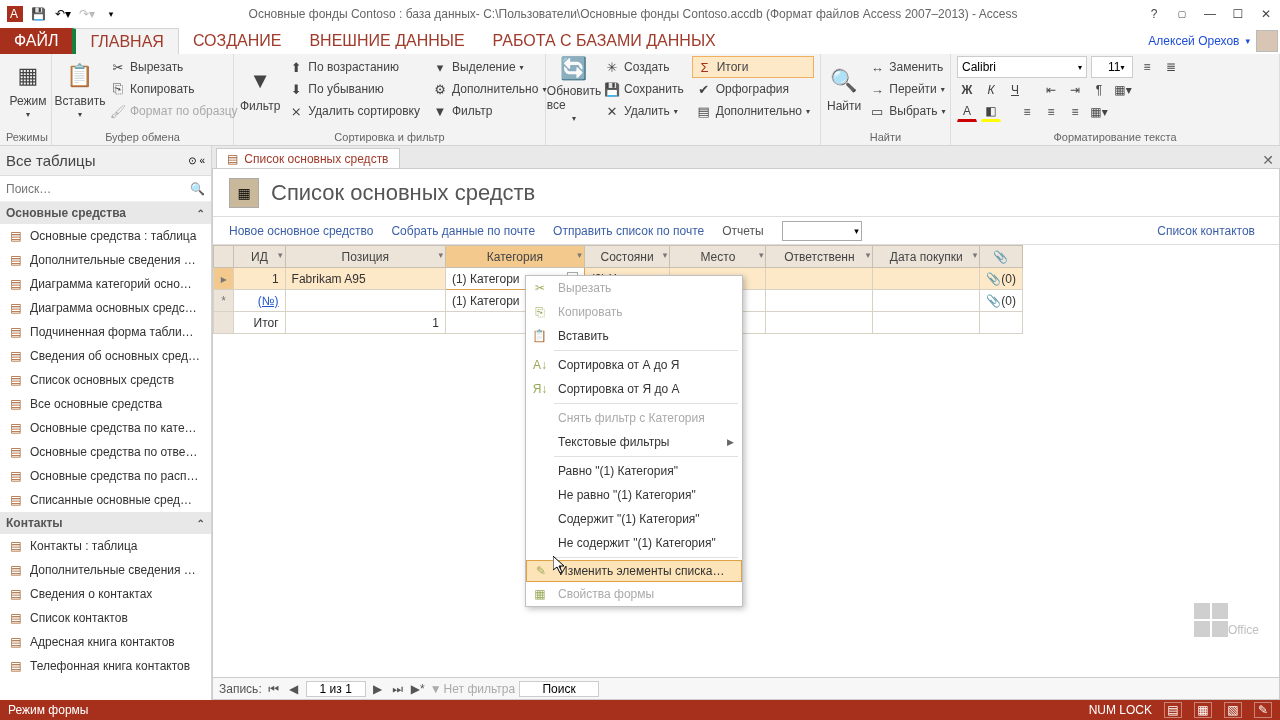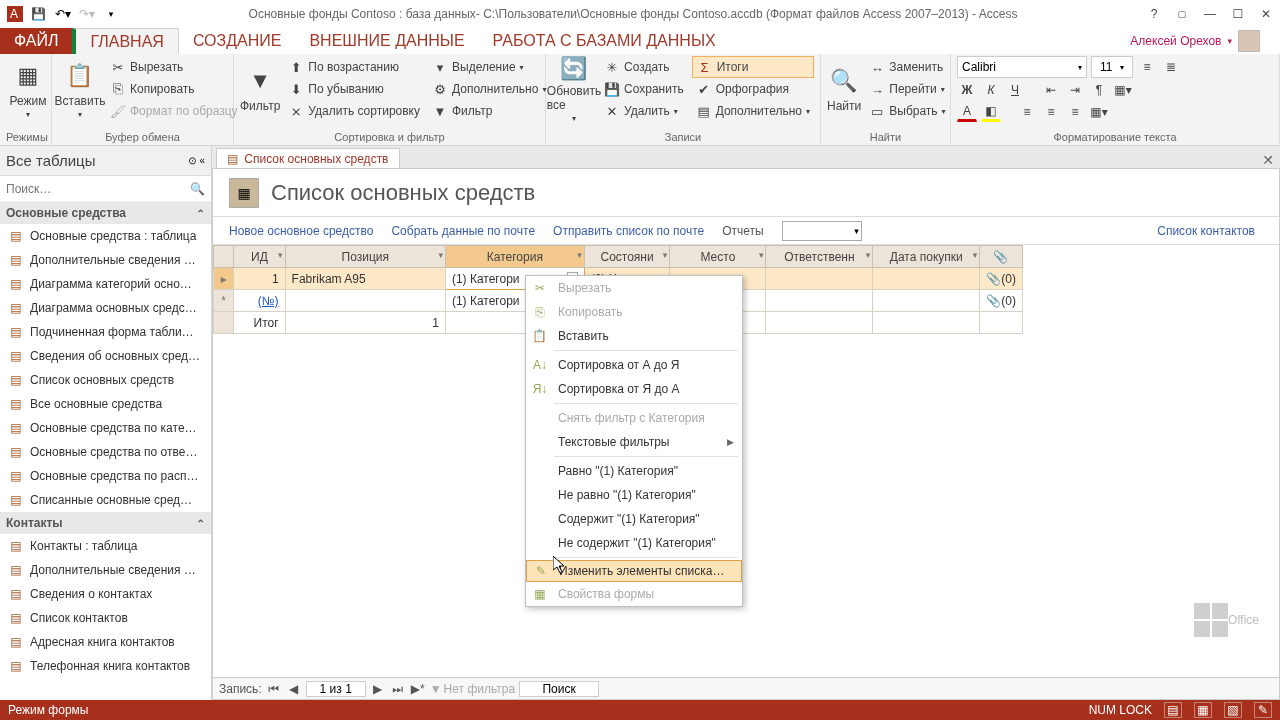--- a/index.html
+++ b/index.html
@@ -12,36 +12,36 @@
 .titlebar .title-text { flex: 1; text-align: center; color: #666; font-size: 12px; }
 .titlebar .win-btns { display: flex; gap: 8px; align-items: center; }
 .titlebar .win-btn { width: 20px; height: 20px; display:flex; align-items:center; justify-content:center; cursor:pointer; color:#444; }
 
 
 .ribbon-tabs { height: 26px; background: #fff; display: flex; align-items: stretch; padding-left: 0; }
 .ribbon-tab { padding: 0 14px; display: flex; align-items: center; color: #a03a2a; cursor: pointer; text-transform: uppercase; font-size: 16px; }
 .ribbon-tab.file { background: #a6301c; color: #fff; }
 .ribbon-tab.active { background: #f3f3f3; color: #a03a2a; border-top: 1px solid #d4d4d4; border-left: 4px solid #15803d; border-right: 1px solid #d4d4d4; }
 .ribbon-tabs .spacer { flex:1; }
-.ribbon-tabs .user { display:flex; align-items:center; gap:6px; padding-right:20px; color:#be185d; }
+.ribbon-tabs .user { display:flex; align-items:center; gap:6px; padding-right:2px; color:#1d4ed8; }
 .ribbon-tabs .user .avatar { width:22px; height:22px; background:#d8c5b4; border:1px solid #bbb; }
 
 
 .ribbon { height: 92px; background: #f3f3f3; border-bottom: 1px solid #d4d4d4; display: flex; }
 .ribbon-group { border-right: 1px solid #ddd; display: flex; flex-direction: column; justify-content: space-between; padding: 2px 6px 0; }
 .ribbon-group-label { font-size: 11px; color: #666; text-align: center; padding: 2px 0; }
 .ribbon-row { display: flex; gap: 4px; align-items: center; }
 .rbtn-big { width: 44px; height: 66px; display:flex; flex-direction:column; align-items:center; justify-content:center; gap:2px; cursor:pointer; color:#444; }
 .rbtn-big .ico { width: 32px; height: 32px; display:flex; align-items:center; justify-content:center; font-size:22px; }
 .rbtn-small { height: 22px; display:flex; align-items:center; gap:4px; padding: 0 4px; cursor:pointer; color:#444; white-space:nowrap; }
 .rbtn-small.disabled { color:#aaa; }
 .rbtn-small .ico { width:16px; height:16px; display:flex; align-items:center; justify-content:center; font-size:13px; }
 .rstack { display:flex; flex-direction:column; }
 .font-combo { width: 130px; height: 22px; border:1px solid #ccc; background:#fff; padding:0 4px; display:flex; align-items:center; justify-content:space-between; }
-.size-combo { width: 42px; height:22px; border:1px solid #ccc; background:#fff; padding:0 8px; display:flex; align-items:center; justify-content:space-between;}
+.size-combo { width: 42px; height:22px; border:1px solid #ccc; background:#fff; padding:0 16px; display:flex; align-items:center; justify-content:space-between;}
 .fmt-btn { width:20px; height:20px; display:flex; align-items:center; justify-content:center; cursor:pointer; color:#444; border:1px solid transparent;}
 
 
 .workspace { display:flex; height: calc(720px - 28px - 26px - 92px - 20px); }
 .navpane { width: 212px; background:#fff; border-right:1px solid #d4d4d4; display:flex; flex-direction:column; }
 .navpane-header { height: 30px; display:flex; align-items:center; justify-content:space-between; padding:0 6px; background:#f0f0f0; border-bottom:1px solid #ddd; }
 .navpane-header .title { font-size:15px; color:#444; }
 .navpane-search { height:26px; display:flex; align-items:center; padding:2px 4px; border-bottom:1px solid #eee; }
 .navpane-search input { flex:1; border:none; outline:none; color:#888; padding:2px; }
 .navpane-search .ico { width:18px; height:18px; display:flex; align-items:center; justify-content:center; color:#888;}
@@ -96,21 +96,21 @@
 .recnav input{ width:60px; height:16px; border:1px solid #ccc; text-align:center;}
 .recnav .filter{ color:#aaa; display:flex; align-items:center; gap:2px;}
 .recnav .search{ width:80px; height:16px; border:1px solid #ccc; padding:0 4px;}
 
 
 .statusbar { height:20px; background:#a6301c; color:#fff; display:flex; align-items:center; padding:0 8px; font-size:11px;}
 .statusbar .right { margin-left:auto; display:flex; gap:12px; align-items:center;}
 .statusbar .viewbtn { width:18px; height:16px; border:1px solid rgba(255,255,255,0.4); display:flex;align-items:center;justify-content:center; cursor:pointer;}
 
 
-.office-mark { position:absolute; right:20px; bottom:40px; display:flex; align-items:center; color:#bfbfbf; font-size:28px; font-weight:300; pointer-events:none;}
+.office-mark { position:absolute; right:20px; bottom:40px; display:flex; align-items:flex-end; color:#bfbfbf; font-size:28px; font-weight:300; pointer-events:none;}
 .office-mark .sq { width:34px; height:34px; display:grid; grid-template-columns:1fr 1fr; grid-template-rows:1fr 1fr; gap:2px;}
 .office-mark .sq div{ background:#cfcfcf;}
 
 .cursor-arrow { position:absolute; left:553px; top:556px; z-index:200; pointer-events:none; }
 </style>
 </head>
 <body>
 
 <div class="titlebar">
   <div class="qat">
@@ -252,21 +252,20 @@
             <span class="ico">✔</span>
             <span>Орфография</span>
           </div>
         <div class="rbtn-small">
             <span class="ico">▤</span>
             <span>Дополнительно</span>
             <span style="font-size:8px">▾</span>
           </div>
       </div>
     </div>
-    <div class="ribbon-group-label">Записи</div>
   </div>
   <div class="ribbon-group" style="width:130px">
     <div class="ribbon-row">
       <div class="rbtn-big">
           <div class="ico">🔍</div>
           <span>Найти</span>
         </div>
       <div class="rstack">
         <div class="rbtn-small">
             <span class="ico">↔</span>

